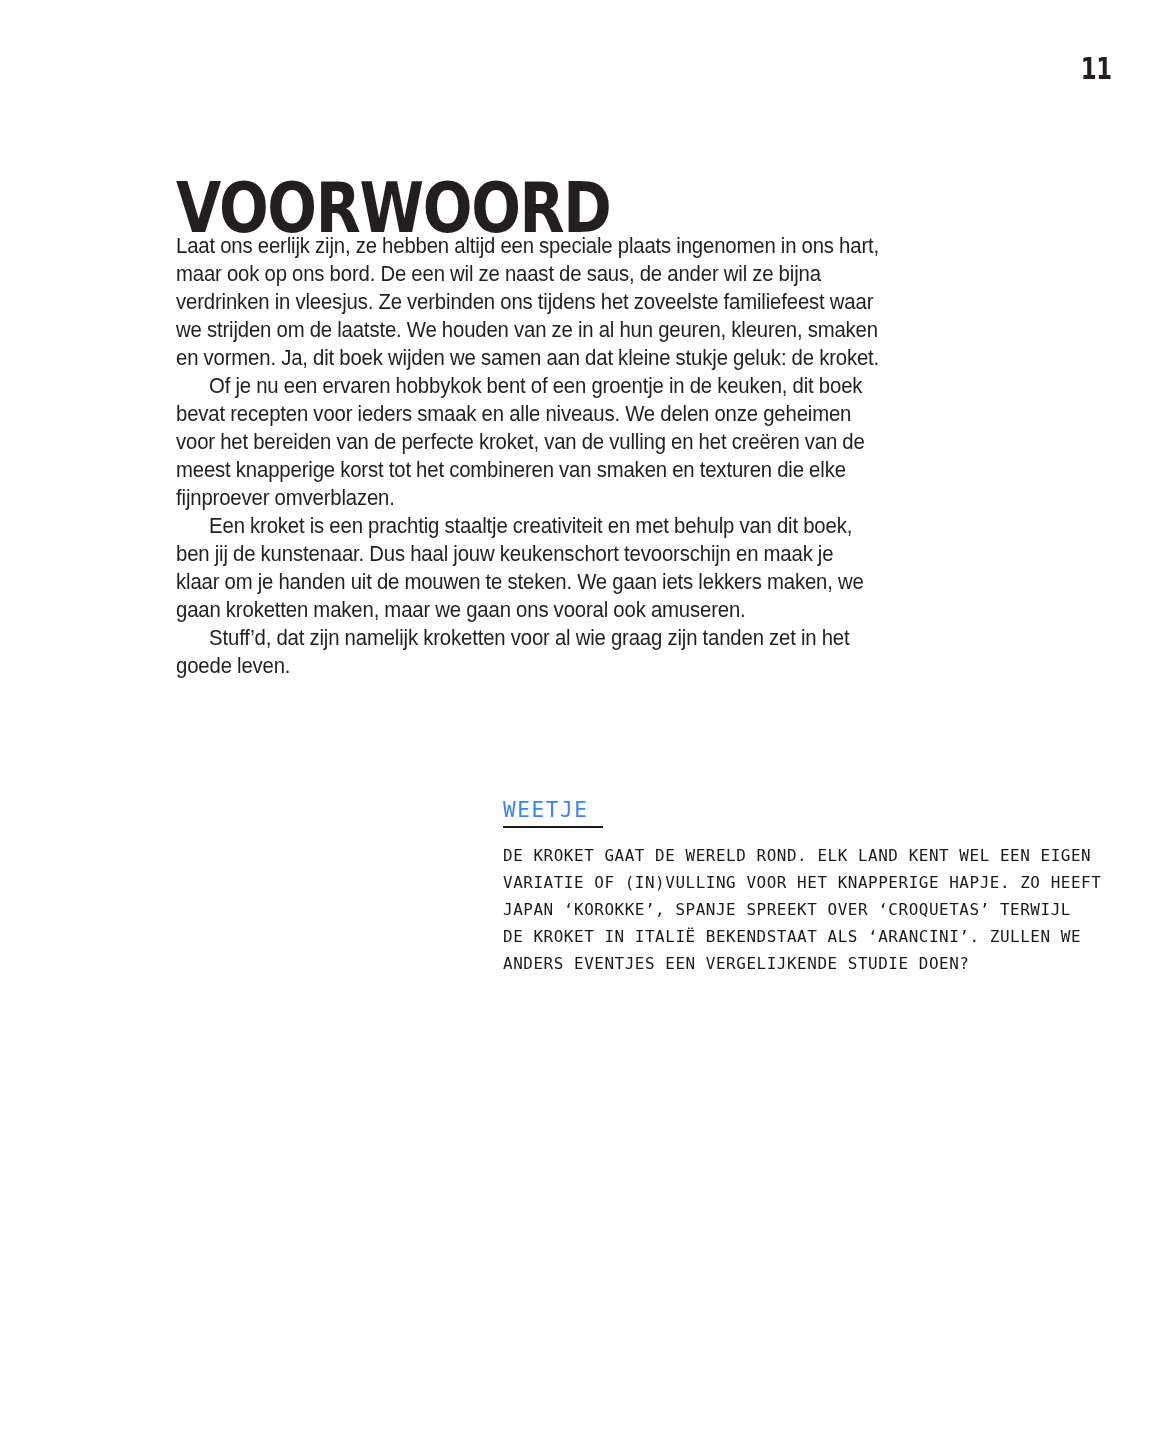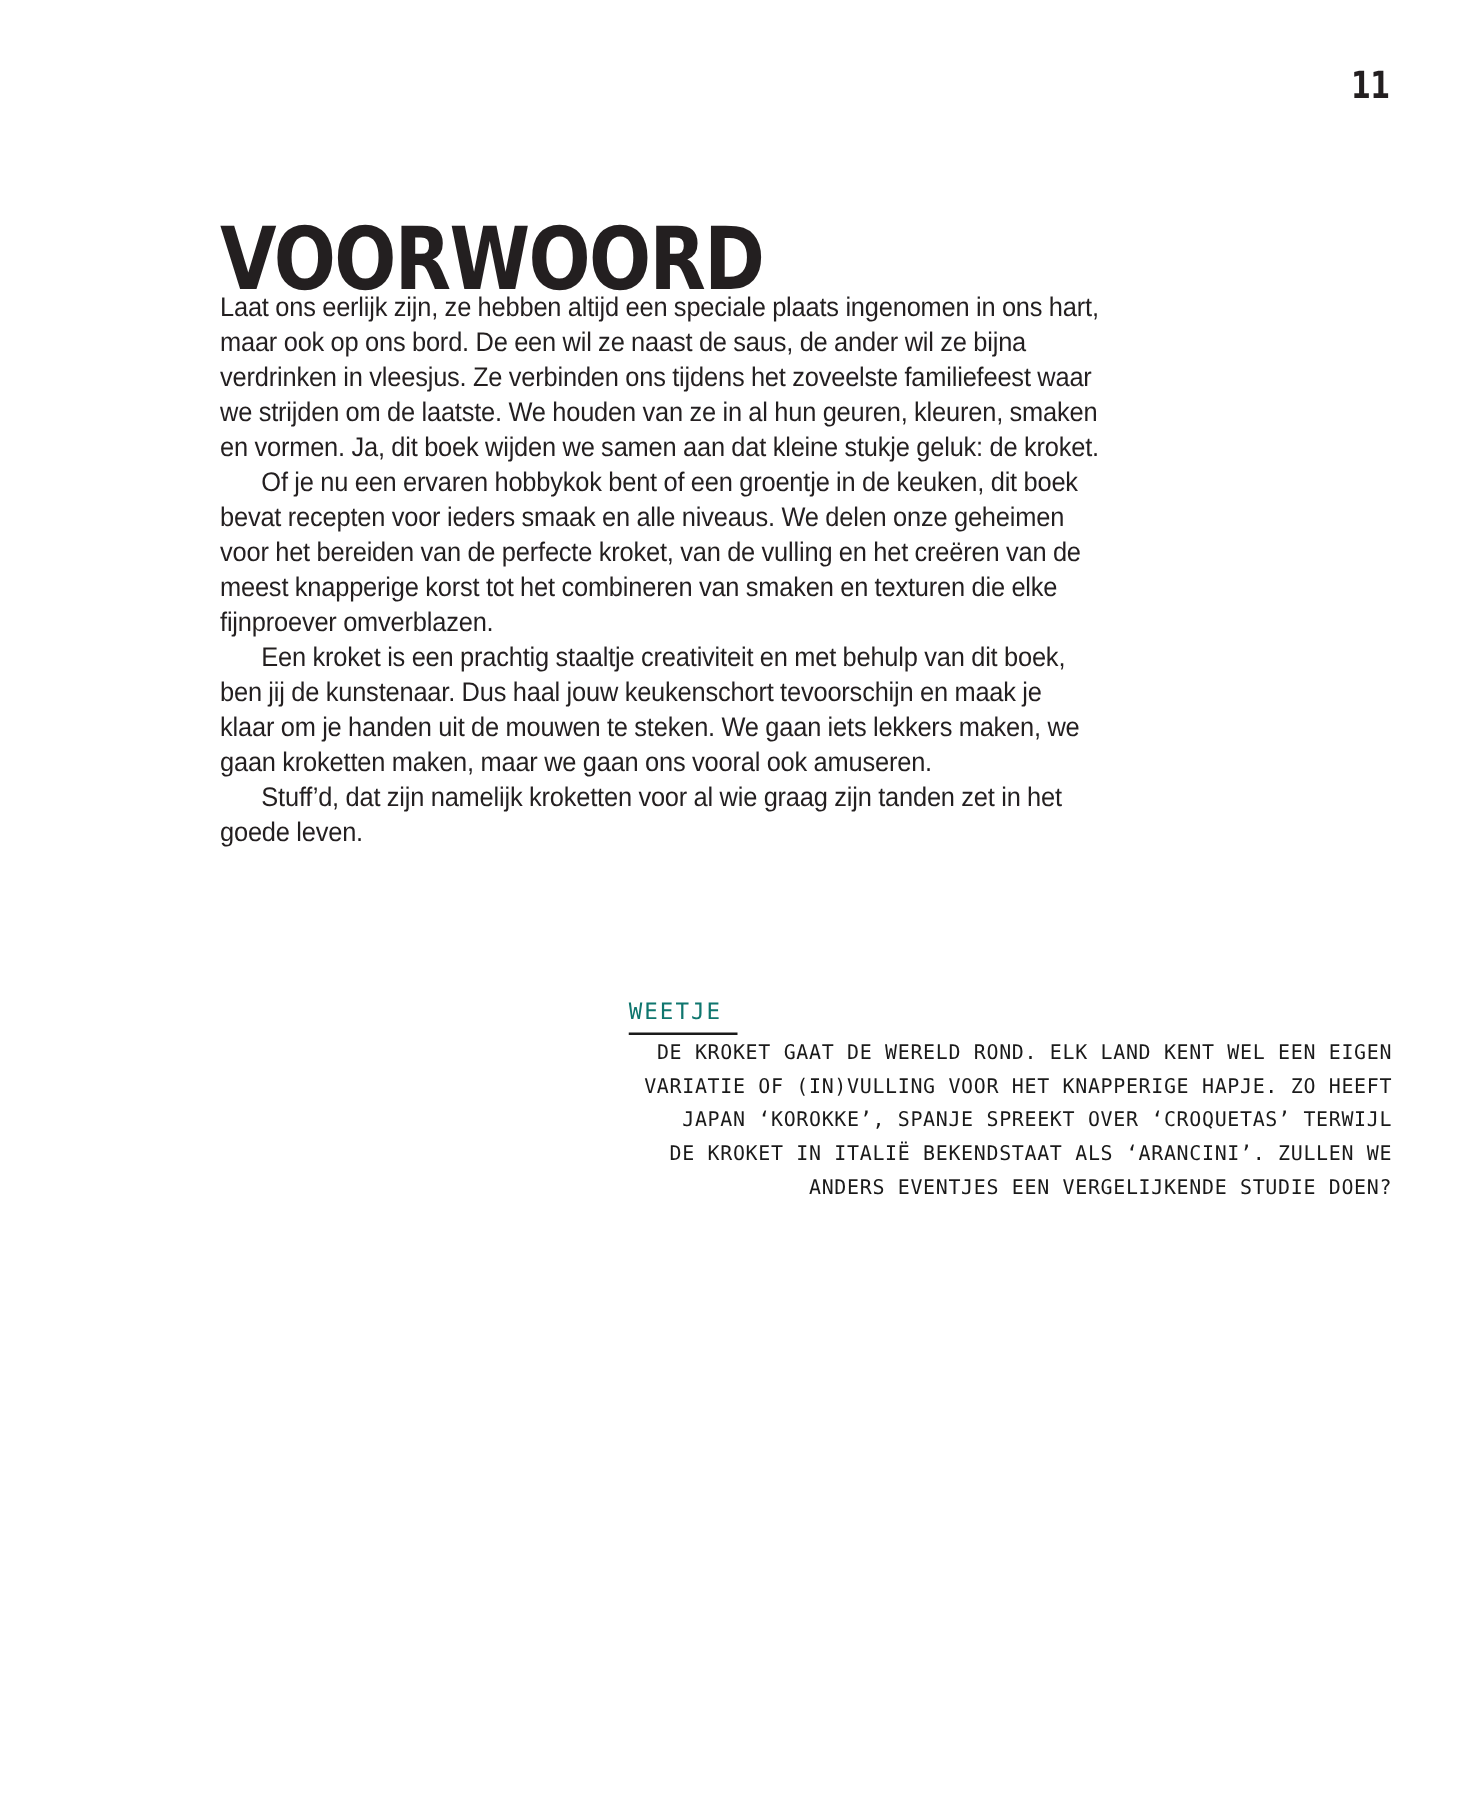--- a/index.html
+++ b/index.html
@@ -85,32 +85,32 @@
   
   .weetje {
     position: absolute;
     left: 503px;
     top: 798px;
     width: 620px;
   }
   .weetje-heading {
     font-family: "DejaVu Sans Mono", "Liberation Mono", monospace;
     font-weight: 400;
-    font-size: 18px;
+    font-size: 21px;
     line-height: 24px;
     letter-spacing: 1.6px;
-    color: #0f766e;
+    color: #3b82f6;
     text-transform: uppercase;
     display: inline-block;
     border-bottom: 2px solid #1a1a1a;
     padding-bottom: 4px;
     white-space: pre;
   }
   .weetje-body {
-    text-align: right;
+    margin-top: 14px;
   }
   .weetje-body .wline {
     font-family: "DejaVu Sans Mono", "Liberation Mono", monospace;
     font-weight: 400;
     font-size: 16.2px;
     line-height: 27px;
     letter-spacing: 0.55px;
     color: #1a1a1a;
     text-transform: uppercase;
     white-space: pre;

